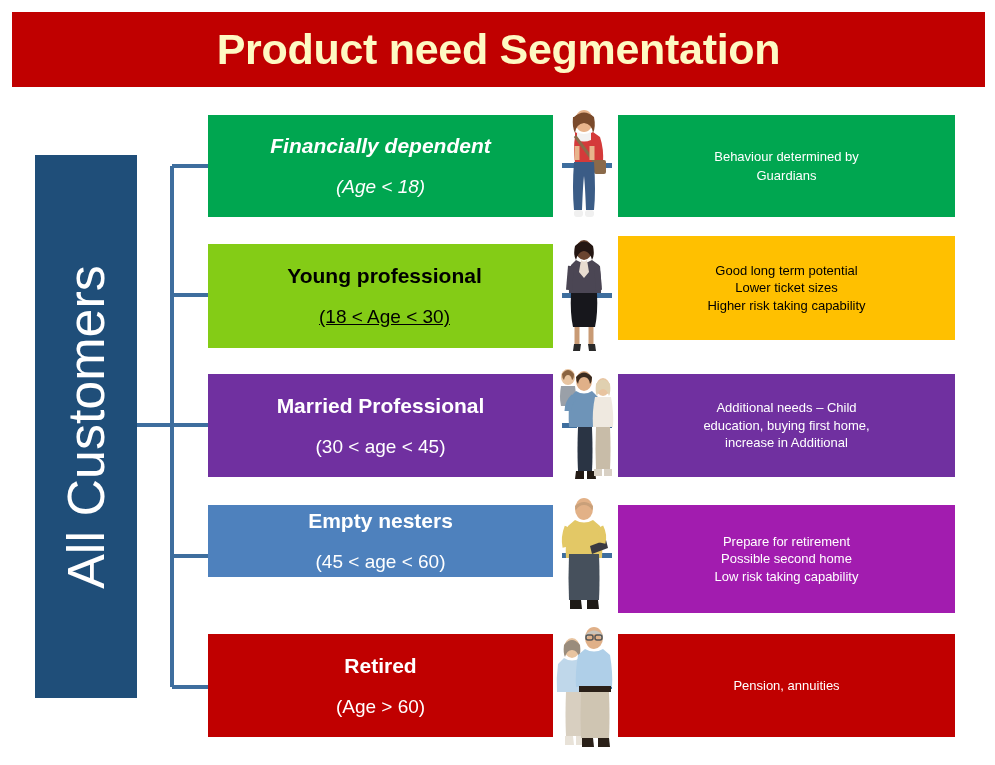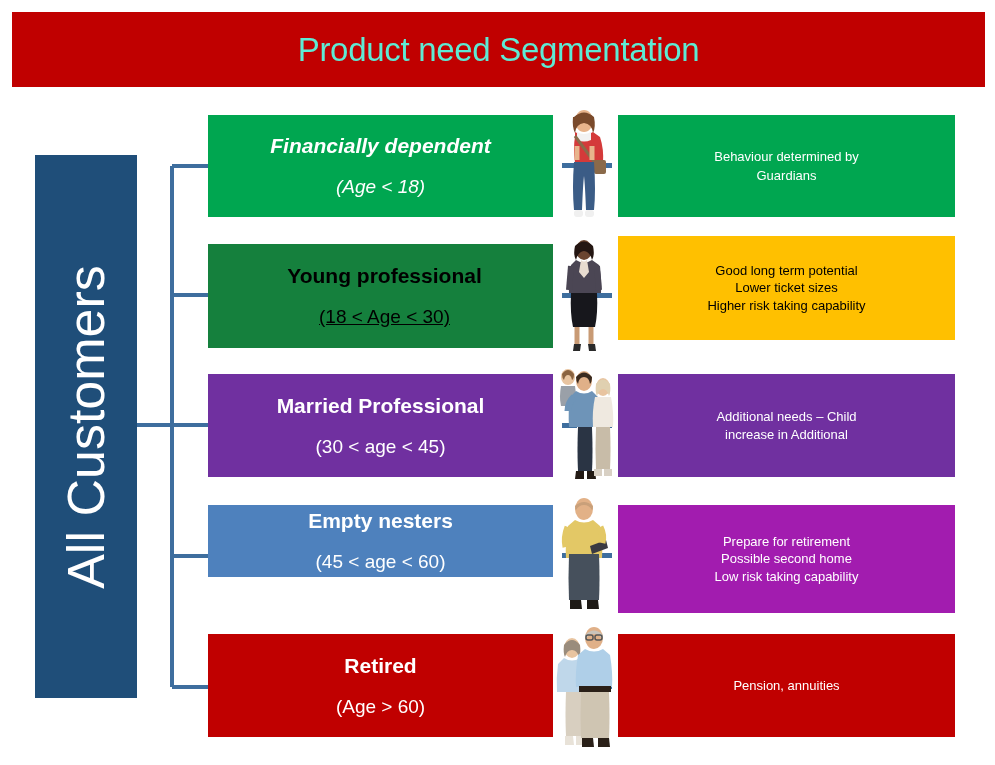--- a/index.html
+++ b/index.html
@@ -21,23 +21,23 @@
     left: 12px;
     top: 12px;
     width: 973px;
     height: 75px;
     background: #C00000;
     display: flex;
     align-items: center;
     justify-content: center;
   }
   #title-text {
-    color: #5eead4;
-    font-size: 33px;
-    font-weight: normal;
+    color: #fef9c3;
+    font-size: 43px;
+    font-weight: bold;
     letter-spacing: -0.3px;
     line-height: 1;
     white-space: nowrap;
   }
 
   
   #root-node {
     position: absolute;
     left: 35px;
     top: 155px;
@@ -193,21 +193,21 @@
     </svg>
   </div>
 
   <div class="desc-box" style="top:115px; height:102px; background:#00A650;">
     <div class="desc-line">Behaviour determined by</div>
     <div class="desc-line">Guardians</div>
   </div>
 </div>
 
 <div class="row">
-  <div class="seg-box" style="top:244px; height:104px; background:#15803d;padding-left:16px;">
+  <div class="seg-box" style="top:244px; height:104px; background:#84cc16;padding-left:16px;">
     <div class="seg-title dark">Young professional</div>
     <div class="seg-age dark">(18 &lt; Age &lt; 30)</div>
   </div>
 
   <div class="dash dash-left" style="top:293px;"></div>
   <div class="dash dash-right" style="top:293px;"></div>
 
   <div class="photo" style="top:236px; height:122px;">
     <svg width="72" height="122" viewBox="0 0 72 122">
       <ellipse cx="36" cy="14" rx="8" ry="10" fill="#6B4530"></ellipse>
@@ -259,20 +259,21 @@
       <path d="M48 19 q7 -9 14 0 q1 8 -1 12 q-2 -7 -6 -7 q-4 0 -6 7 q-2 -4 -1 -12z" fill="#E0D0B0"></path>
       <path d="M47 32 l16 0 q3 16 2 30 l-20 0 q-1 -16 2 -30z" fill="#EFE9E0"></path>
       <path d="M48 62 l14 0 q1 24 0 42 l-14 0 q-1 -20 0 -42z" fill="#C8BCA8"></path>
       <path d="M46 104 l8 0 0 7 -8 0z" fill="#D8D0C4"></path>
       <path d="M56 104 l8 0 0 7 -8 0z" fill="#D8D0C4"></path>
     </svg>
   </div>
 
   <div class="desc-box tight" style="top:374px; height:103px; background:#7030A0;">
     <div class="desc-line">Additional needs – Child</div>
+    <div class="desc-line">education, buying first home,</div>
     <div class="desc-line">increase in Additional</div>
   </div>
 </div>
 
 <div class="row">
   <div class="seg-box" style="top:505px; height:72px; background:#4E81BD;">
     <div class="seg-title">Empty nesters</div>
     <div class="seg-age">(45 &lt; age &lt; 60)</div>
   </div>
 

